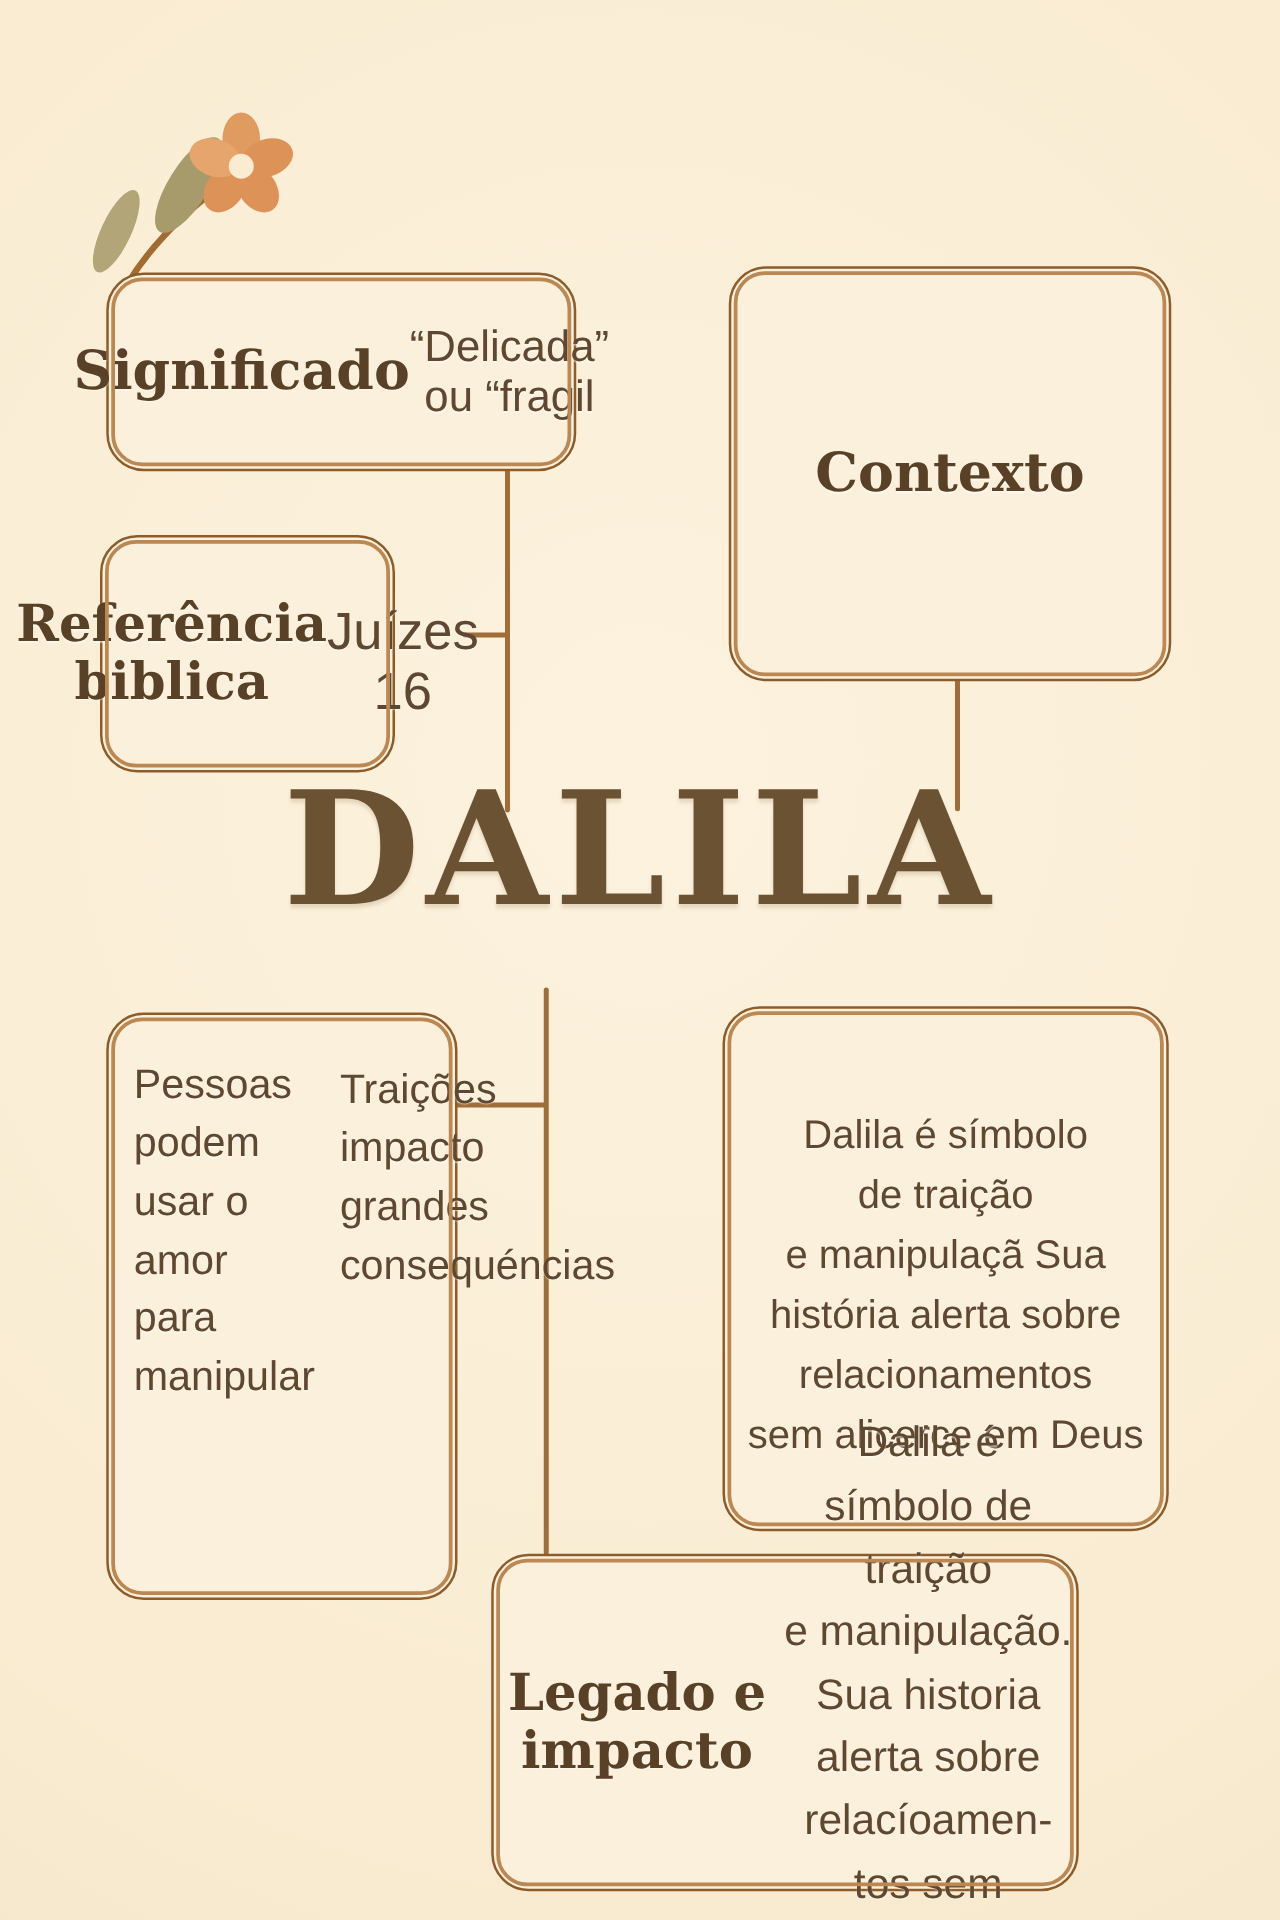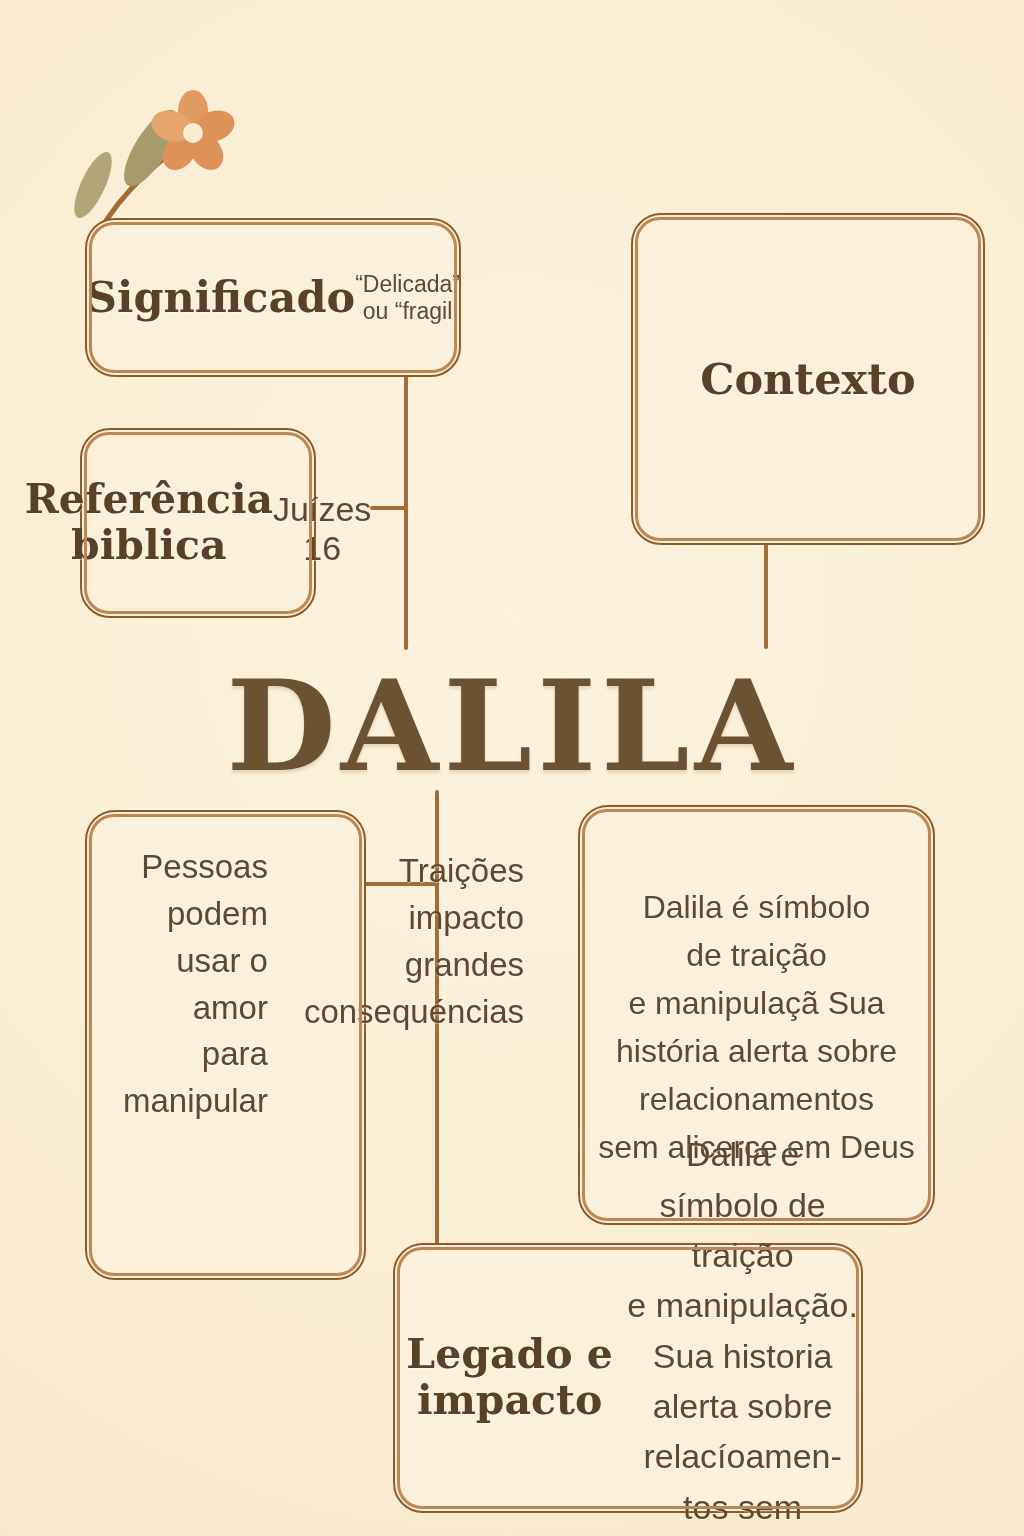--- a/index.html
+++ b/index.html
@@ -24,45 +24,45 @@
     font-family:"DejaVu Serif","Liberation Serif",serif;font-weight:bold;
     color:var(--title_text,#584126);white-space:pre-line;line-height:1.12;
     text-shadow:0 1px 1px rgba(255,255,255,.55);
   }
   .card-body{
     color:var(--body_text,#5f4831);white-space:pre-line;
     text-shadow:0 1px 1px rgba(255,255,255,.5);
   }
   .card--significado{left:85px;top:218px;width:376px;height:159px;}
   .card--significado .card-title{font-size:43px;}
-  .card--significado .card-body{font-size:23px;margin-top:0;}
+  .card--significado .card-body{font-size:35px;margin-top:0;}
 
   .card--referencia{left:80px;top:428px;width:236px;height:190px;}
   .card--referencia .card-title{font-size:41px;}
-  .card--referencia .card-body{font-size:34px;margin-top:12px;}
+  .card--referencia .card-body{font-size:42px;margin-top:12px;}
 
-  .card--contexto{left:583px;top:213px;width:354px;height:332px;margin-left:48px;}
+  .card--contexto{left:583px;top:213px;width:354px;height:332px;}
   .card--contexto .card-title{font-size:43px;}
   .card--contexto .card-body{font-size:33px;line-height:1.45;margin-top:6px;}
 
   .card--licoes{left:85px;top:810px;width:281px;height:470px;justify-content:flex-start;padding-top:22px;}
   .card--licoes .card-title{font-size:41px;}
-  .card--licoes .card-body{font-size:33px;line-height:1.42;text-align:right;align-self:flex-start;padding-left:36px;margin-top:10px;}
+  .card--licoes .card-body{font-size:33px;line-height:1.42;text-align:left;align-self:flex-start;padding-left:20px;margin-top:10px;}
   .card--licoes .card-body + .card-body{margin-top:14px;}
 
   .card--legado-r{left:578px;top:805px;width:357px;height:420px;}
   .card--legado-r .card-title{font-size:41px;}
   .card--legado-r .card-body{font-size:32px;line-height:1.5;margin-top:24px;}
 
   .card--legado-b{left:393px;top:1243px;width:470px;height:270px;}
   .card--legado-b .card-title{font-size:41px;}
   .card--legado-b .card-body{font-size:34px;line-height:1.48;margin-top:6px;}
 
   .main-title{
-    position:absolute;left:0;top:663px;width:100%;z-index:2;text-align:center;
+    position:absolute;left:0;top:616px;width:100%;z-index:2;text-align:center;
     font-family:"DejaVu Serif","Liberation Serif",serif;font-weight:bold;
     font-size:126px;line-height:1;letter-spacing:5px;
     color:var(--main_title_text,#6a5233);
     text-shadow:0 3px 3px rgba(125,95,55,.18);
   }
   .line{position:absolute;z-index:1;background:var(--connector,#a06d38);border-radius:2px;}
   .line--c1{left:404px;top:374px;width:4px;height:276px;}
   .line--c2{left:370px;top:506px;width:36px;height:4px;}
   .line--c3{left:764px;top:543px;width:4px;height:106px;}
   .line--c4{left:435px;top:790px;width:4px;height:454px;}

